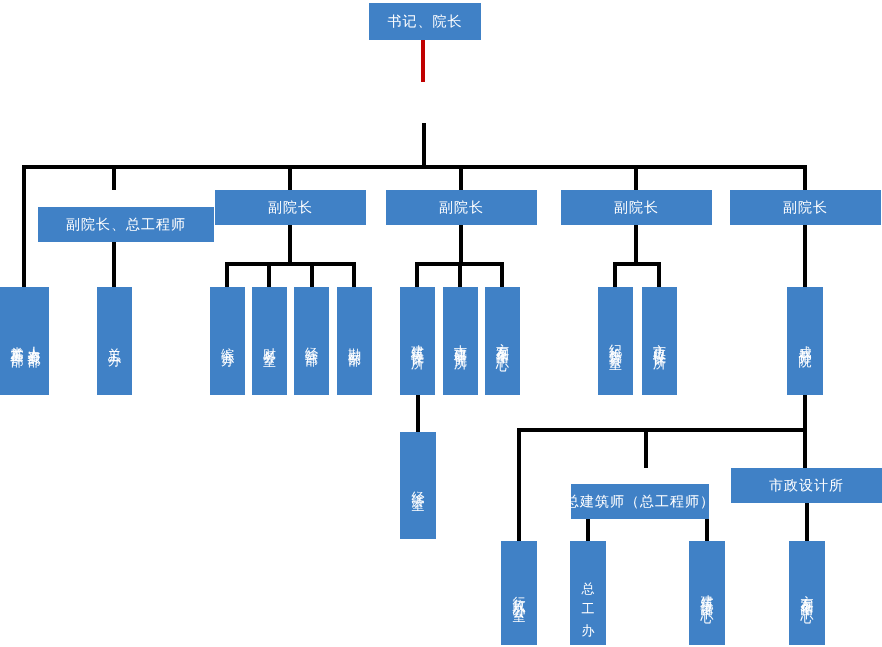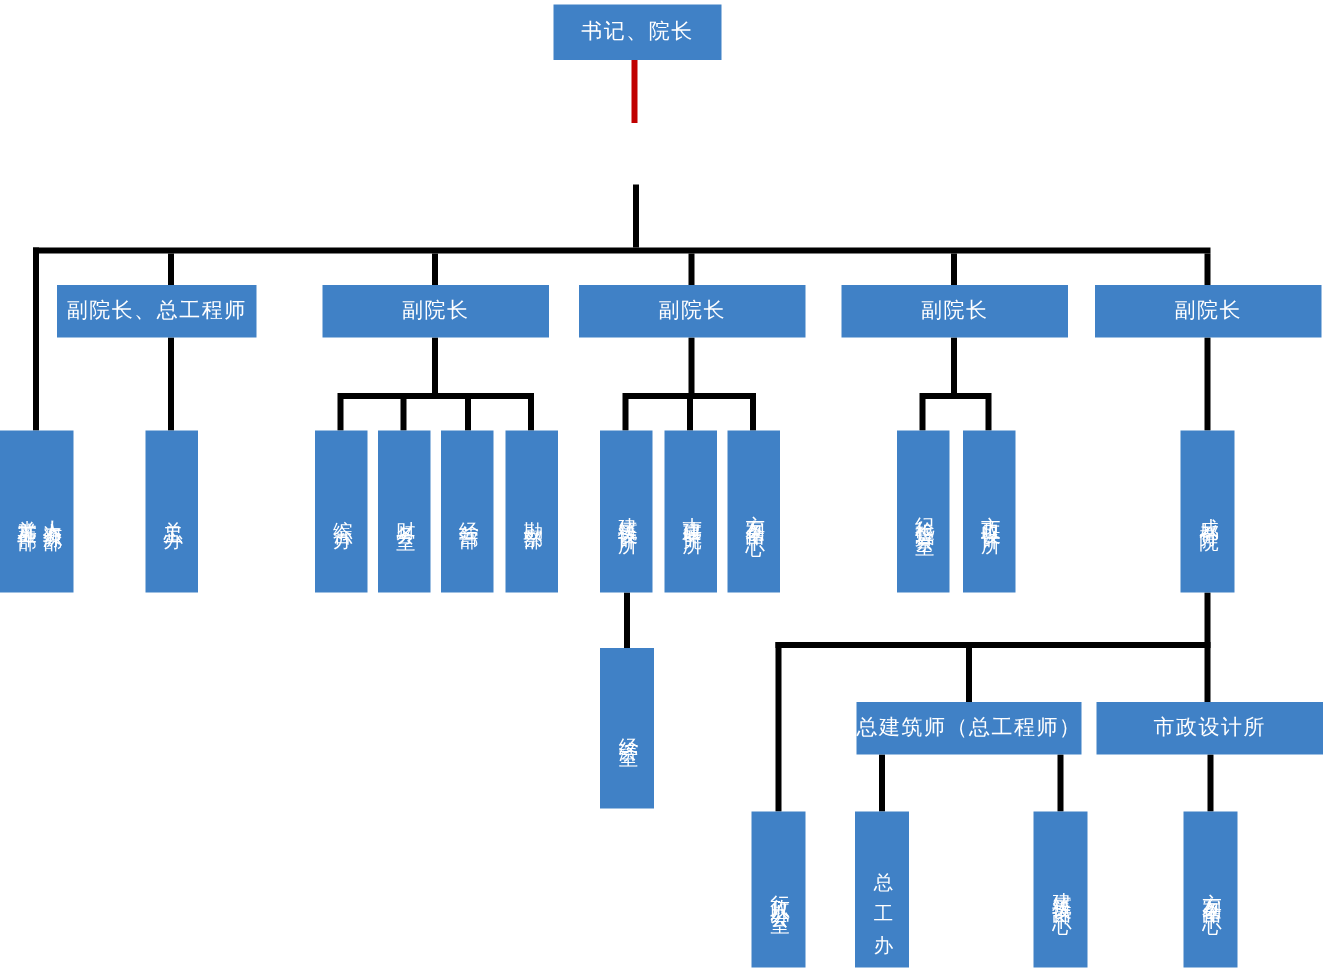--- a/index.html
+++ b/index.html
@@ -101,21 +101,21 @@
   <div class="line" style="left:803px;top:432px;width:4px;height:36px"></div>
 
   <div class="line" style="left:586px;top:503px;width:4px;height:38px"></div>
   <div class="line" style="left:705px;top:503px;width:4px;height:38px"></div>
   <div class="line" style="left:805px;top:503px;width:4px;height:38px"></div>
 
   <div class="node h" style="left:369px;top:3px;width:112px;height:37px">
     <span>书记、院长</span>
   </div>
 
-  <div class="node h" style="left:38px;top:190px;width:133px;height:35px">
+  <div class="node h" style="left:38px;top:207px;width:176px;height:35px">
     <span>副院长、总工程师</span>
   </div>
   <div class="node h" style="left:215px;top:190px;width:151px;height:35px">
     <span>副院长</span>
   </div>
   <div class="node h" style="left:386px;top:190px;width:151px;height:35px">
     <span>副院长</span>
   </div>
   <div class="node h" style="left:561px;top:190px;width:151px;height:35px">
     <span>副院长</span>
@@ -159,21 +159,21 @@
     <span>市政设计所</span>
   </div>
   <div class="node v" style="left:787px;top:287px;width:36px;height:108px">
     <span>成都分院</span>
   </div>
 
   <div class="node v" style="left:400px;top:432px;width:36px;height:107px">
     <span>经济室</span>
   </div>
 
-  <div class="node h" style="left:571px;top:468px;width:150px;height:35px">
+  <div class="node h" style="left:571px;top:484px;width:138px;height:35px">
     <span>总建筑师（总工程师）</span>
   </div>
   <div class="node h" style="left:731px;top:468px;width:151px;height:35px">
     <span>市政设计所</span>
   </div>
 
   <div class="node v" style="left:501px;top:541px;width:36px;height:104px">
     <span>行政办公室</span>
   </div>
   <div class="node v" style="left:570px;top:541px;width:36px;height:104px">

